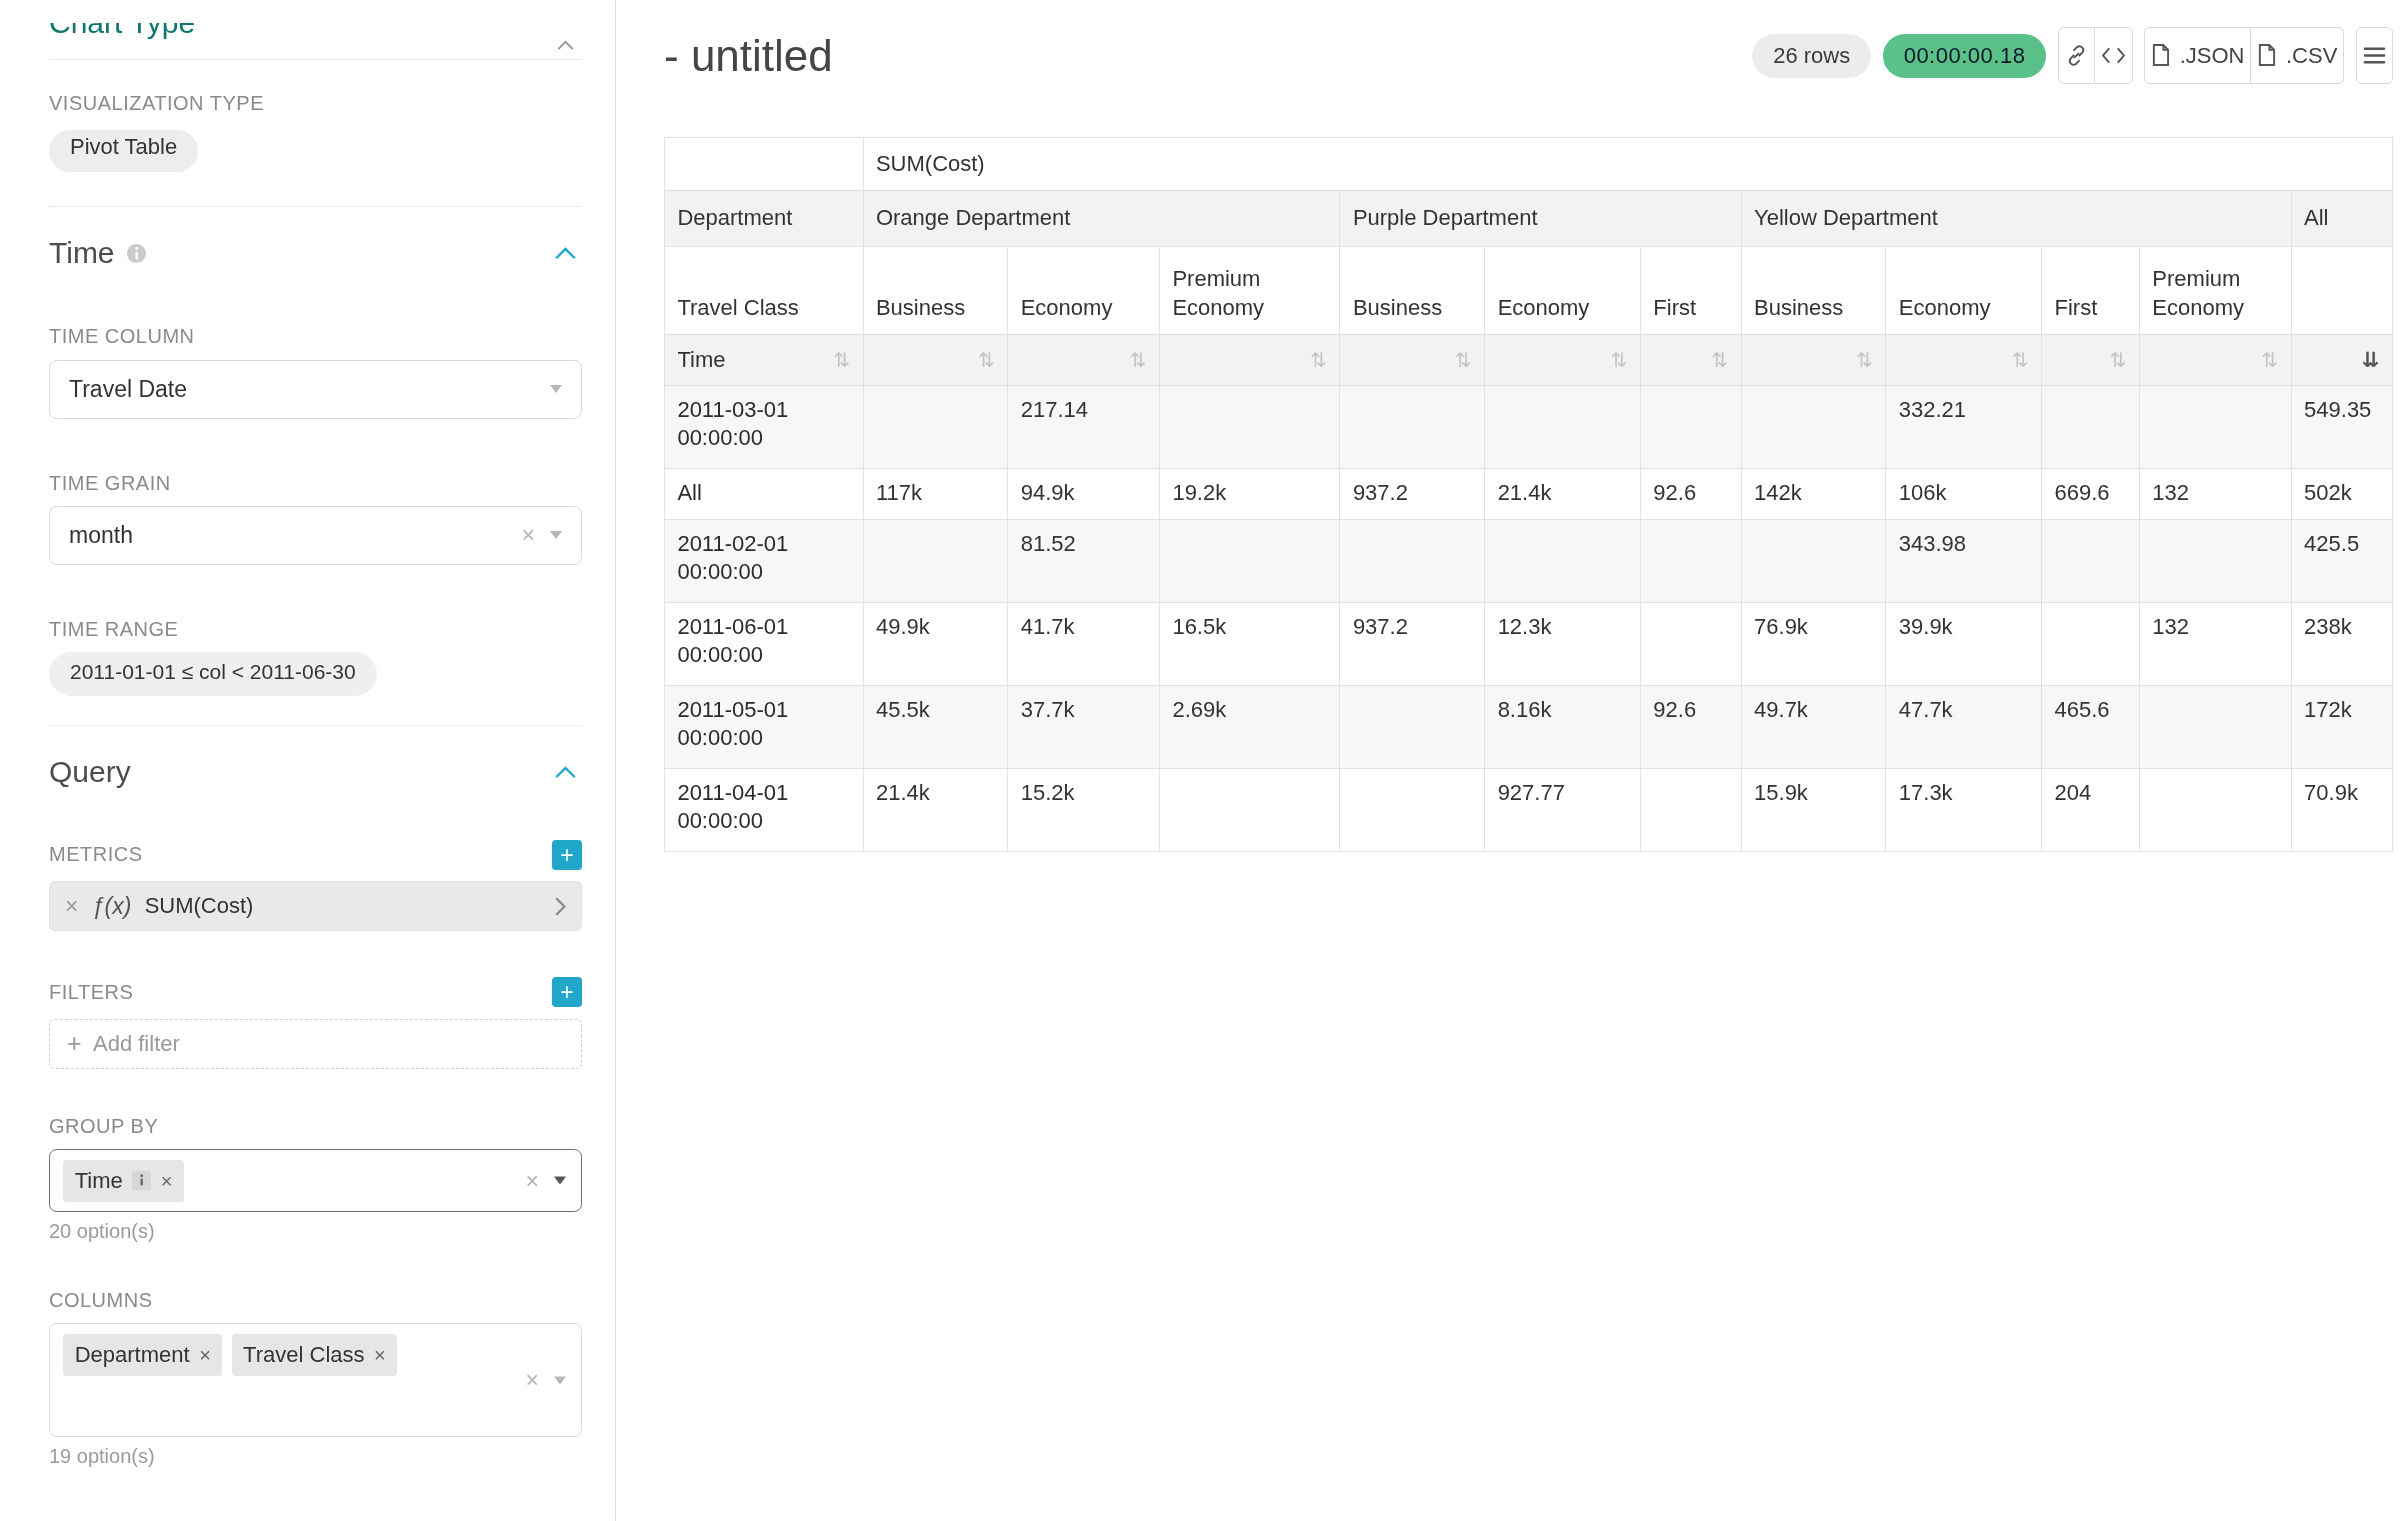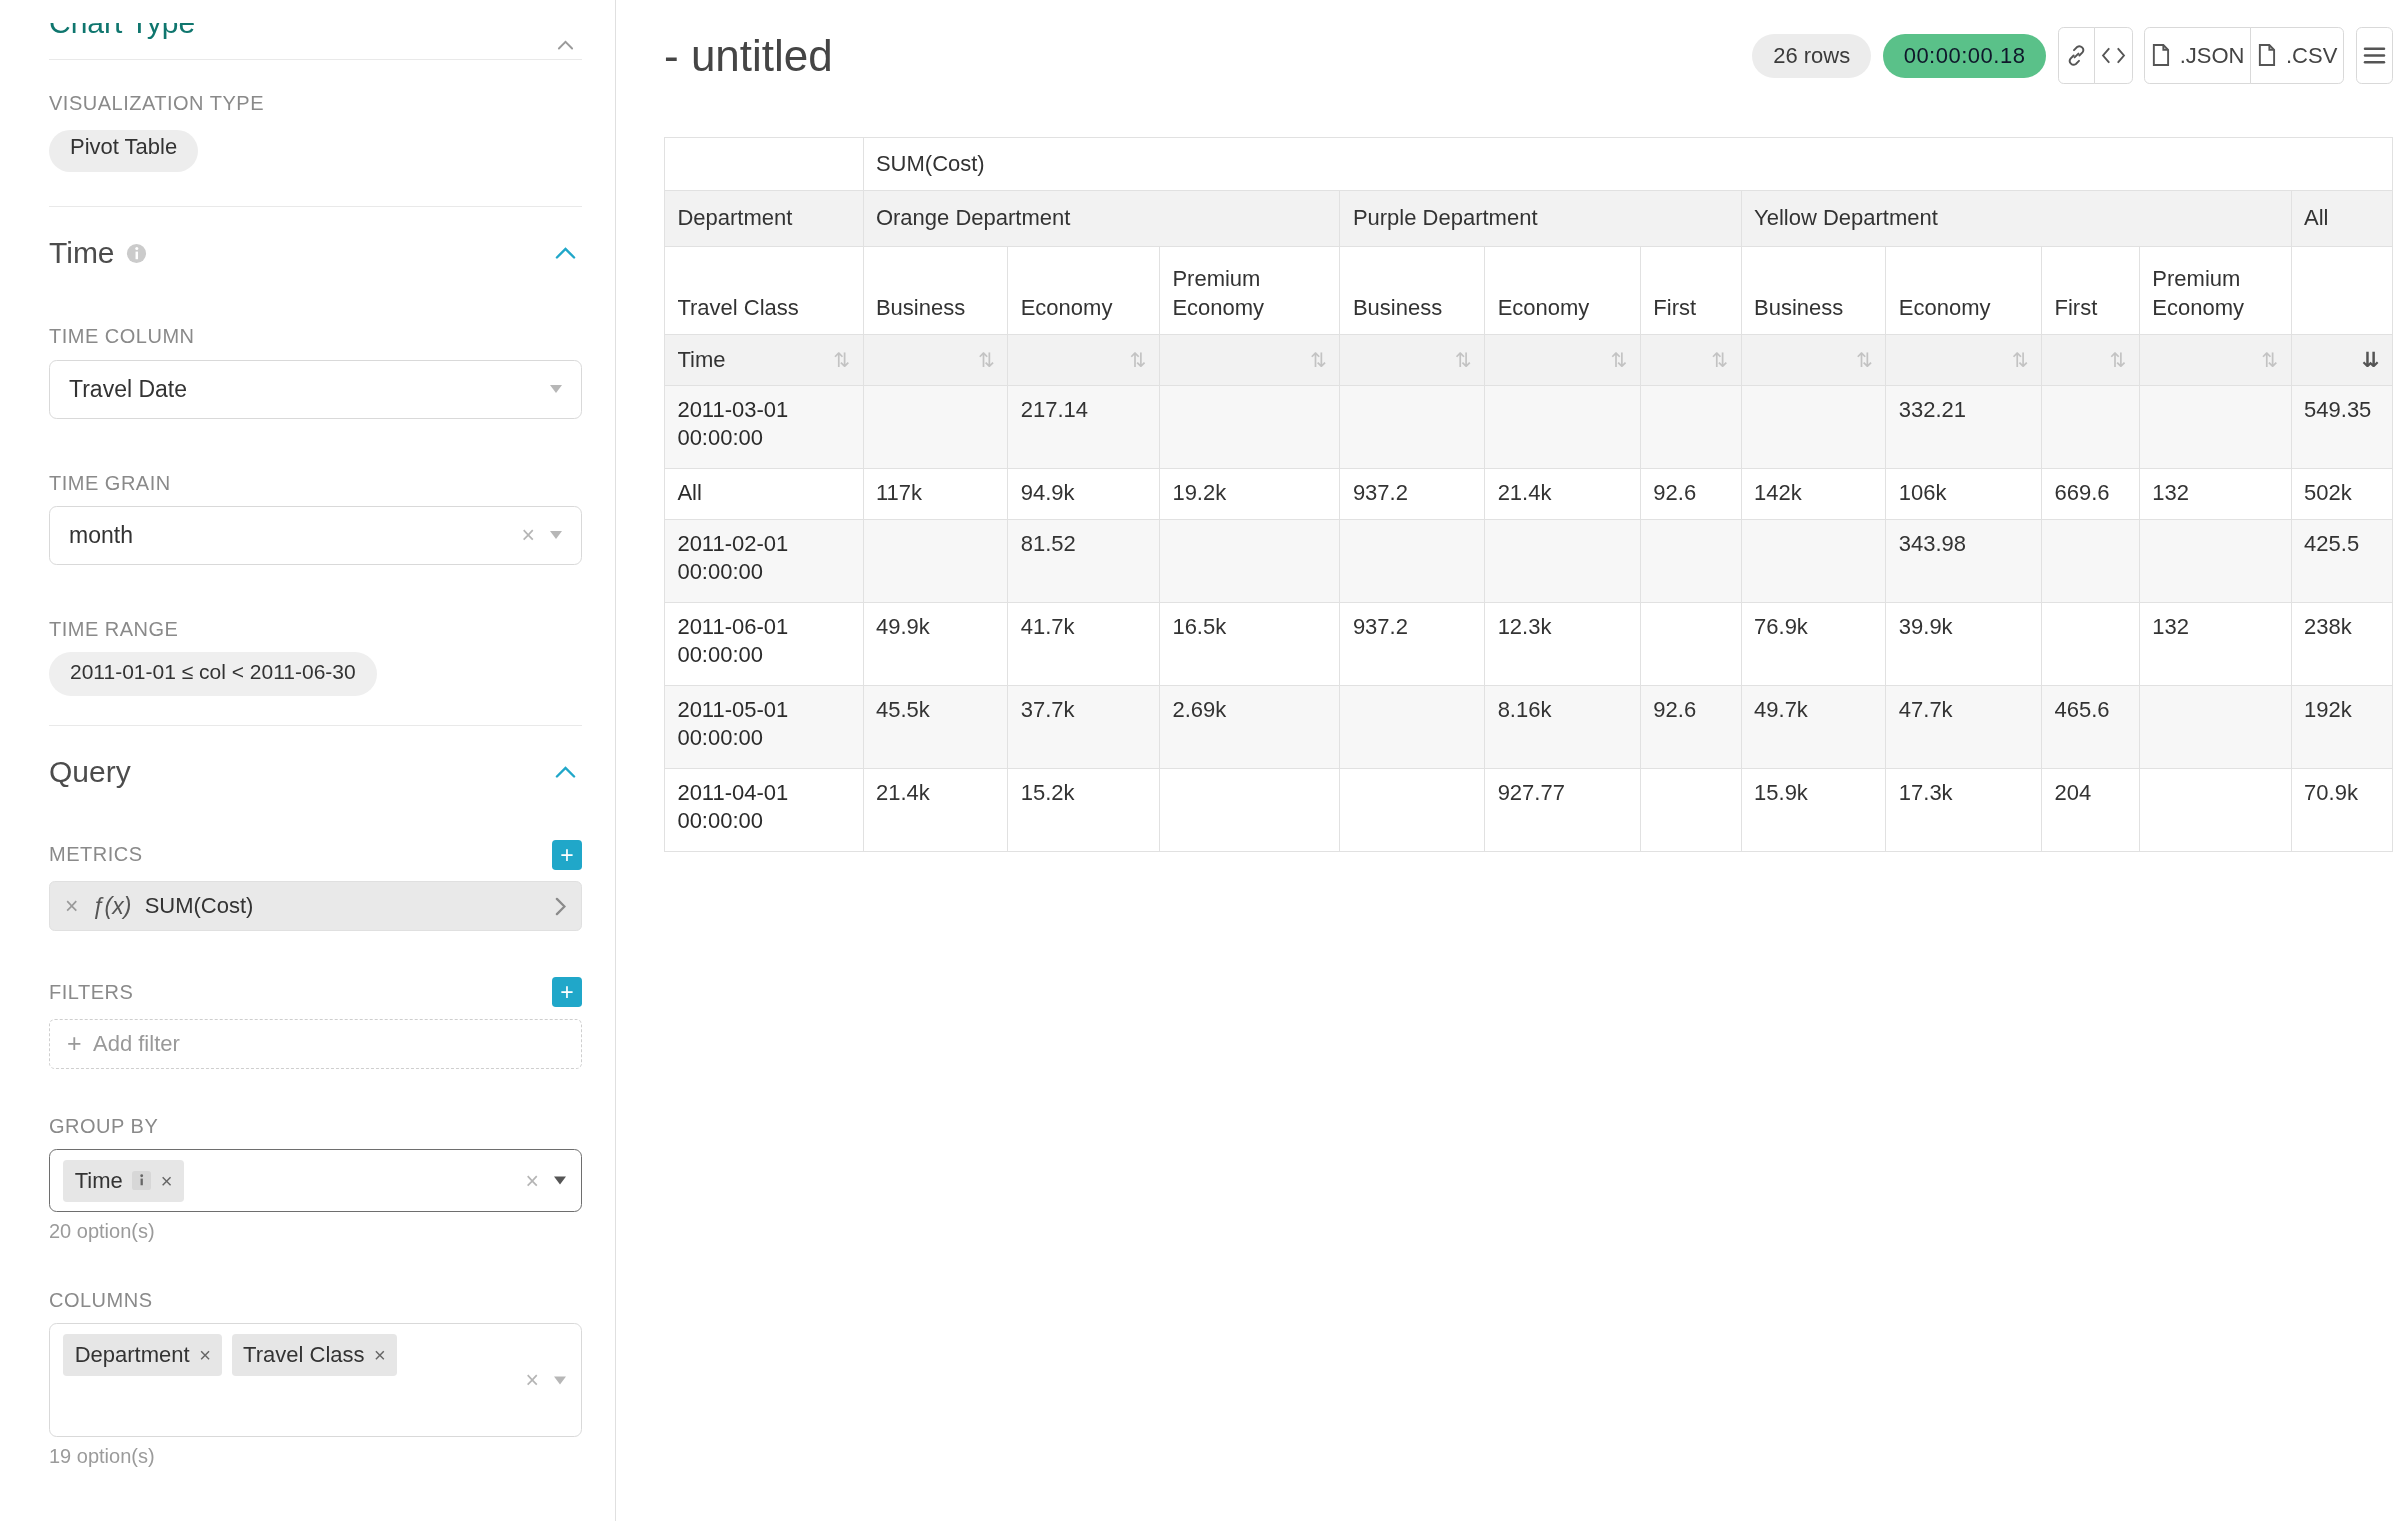--- a/index.html
+++ b/index.html
@@ -423,21 +423,21 @@
             <td>45.5k</td>
             <td>37.7k</td>
             <td>2.69k</td>
             <td></td>
             <td>8.16k</td>
             <td>92.6</td>
             <td>49.7k</td>
             <td>47.7k</td>
             <td>465.6</td>
             <td></td>
-            <td>192k</td>
+            <td>172k</td>
           </tr>
           <tr class="data" style="height: 83px;">
             <td class="row-key">2011-04-01 00:00:00</td>
             <td>21.4k</td>
             <td>15.2k</td>
             <td></td>
             <td></td>
             <td>927.77</td>
             <td></td>
             <td>15.9k</td>

